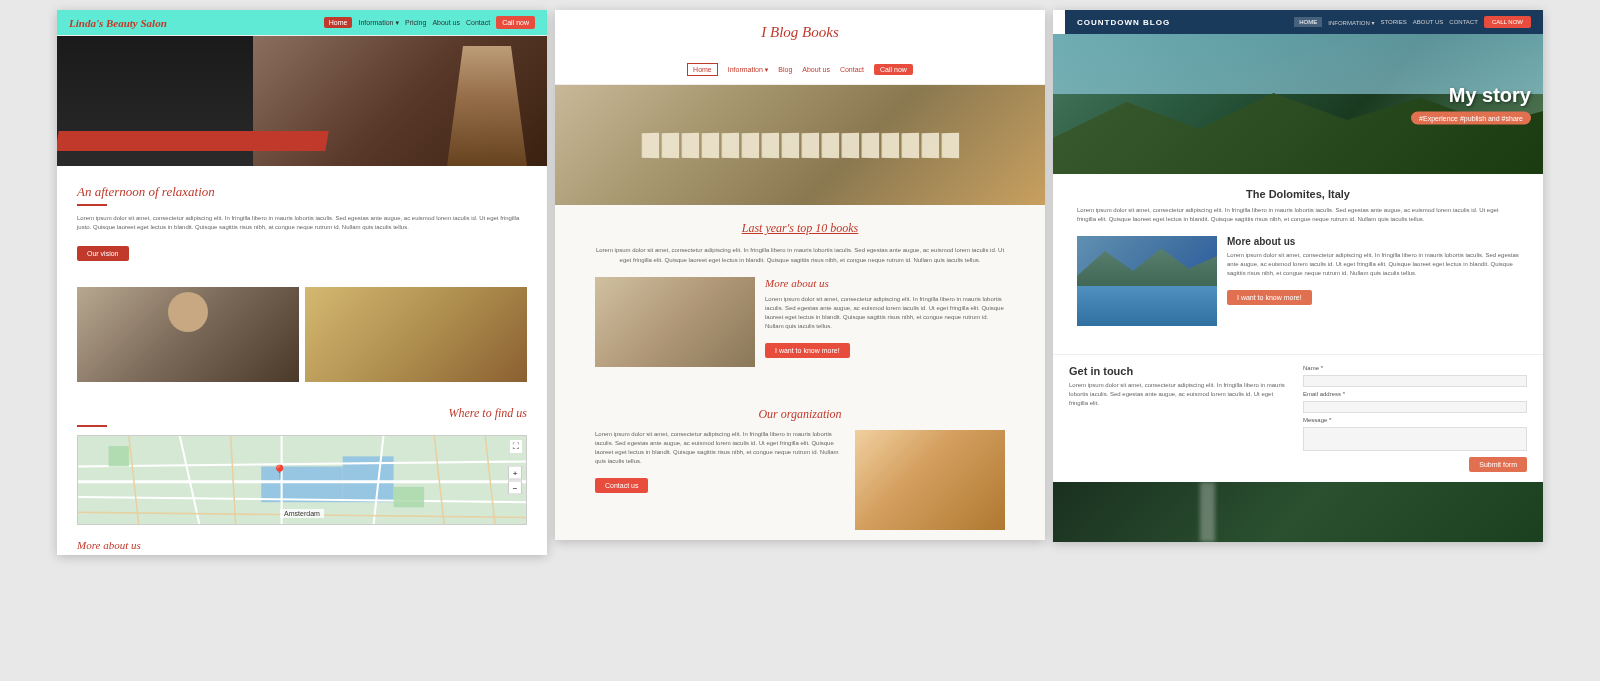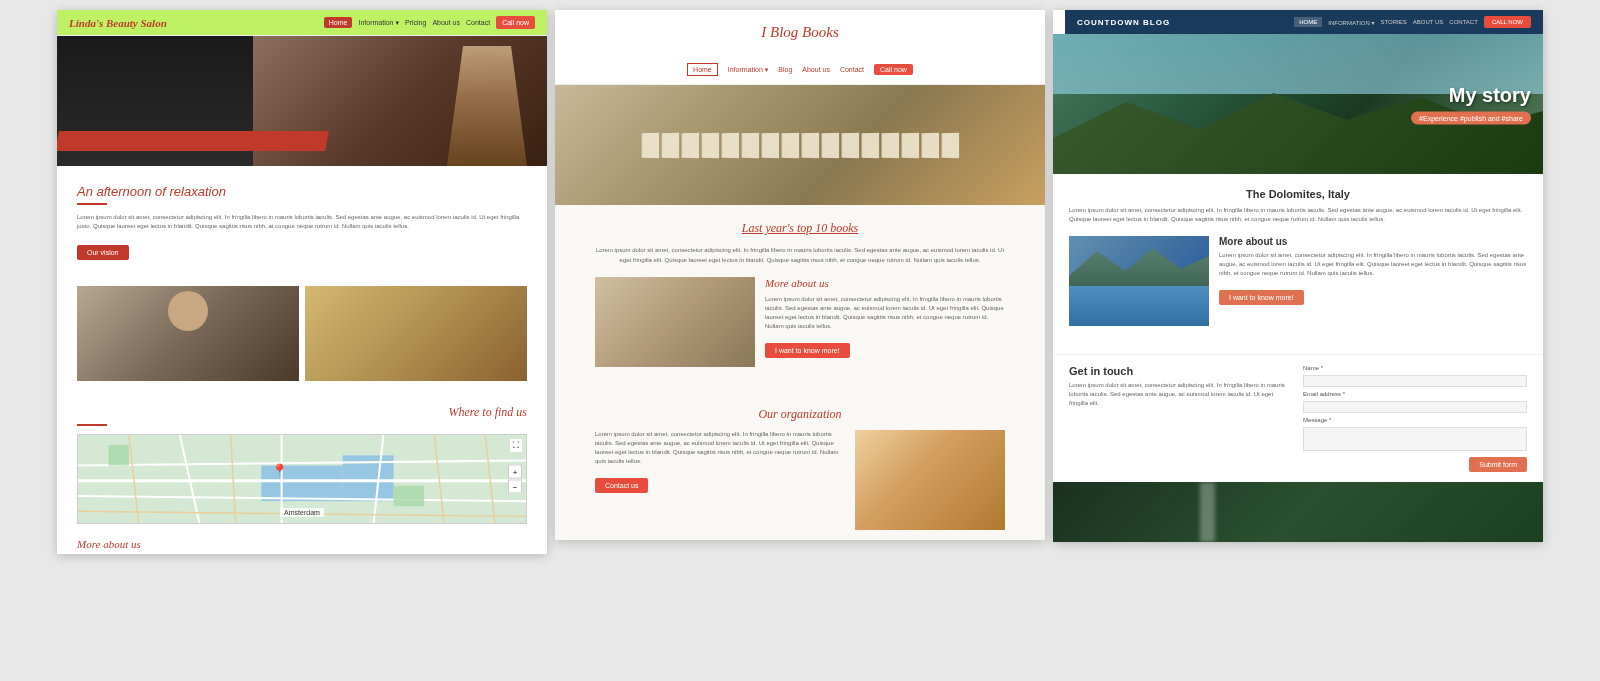--- a/index.html
+++ b/index.html
@@ -16,21 +16,21 @@
     .preview-card {
       width: 490px;
       background: #fff;
       box-shadow: 0 2px 10px rgba(0,0,0,0.2);
       overflow: hidden;
       flex-shrink: 0;
     }
 
     
     .card1-nav {
-      background: #bef264;
+      background: #5eead4;
       display: flex;
       align-items: center;
       padding: 6px 12px;
       border-bottom: 1px solid #eee;
     }
     .card1-logo {
       font-family: Georgia, serif;
       color: #c0392b;
       font-size: 11px;
       font-style: italic;
@@ -97,21 +97,21 @@
       position: absolute;
       left: 0; top: 0;
       width: 45%;
       height: 100%;
       background: linear-gradient(180deg, #1a1a1a 0%, #2a2a2a 100%);
     }
     .card1-section {
       padding: 18px 20px 12px;
     }
     .card1-heading {
-      font-family: Liberation Sans, sans-serif;
+      font-family: Liberation Serif, serif;
       font-style: italic;
       color: #c0392b;
       font-size: 13px;
       margin-bottom: 4px;
     }
     .card1-underline {
       width: 30px;
       height: 2px;
       background: #c0392b;
       margin-bottom: 8px;
@@ -479,21 +479,21 @@
     .card3-hero-tag {
       background: #e07050;
       color: #fff;
       font-size: 7px;
       padding: 3px 8px;
       border-radius: 10px;
       display: inline-block;
       margin-top: 4px;
     }
     .card3-body {
-      padding: 14px 16px;
+      padding: 14px 24px;
       background: #fff;
     }
     .card3-section-title {
       text-align: center;
       font-size: 11px;
       font-weight: bold;
       color: #333;
       margin-bottom: 6px;
     }
     .card3-text {

